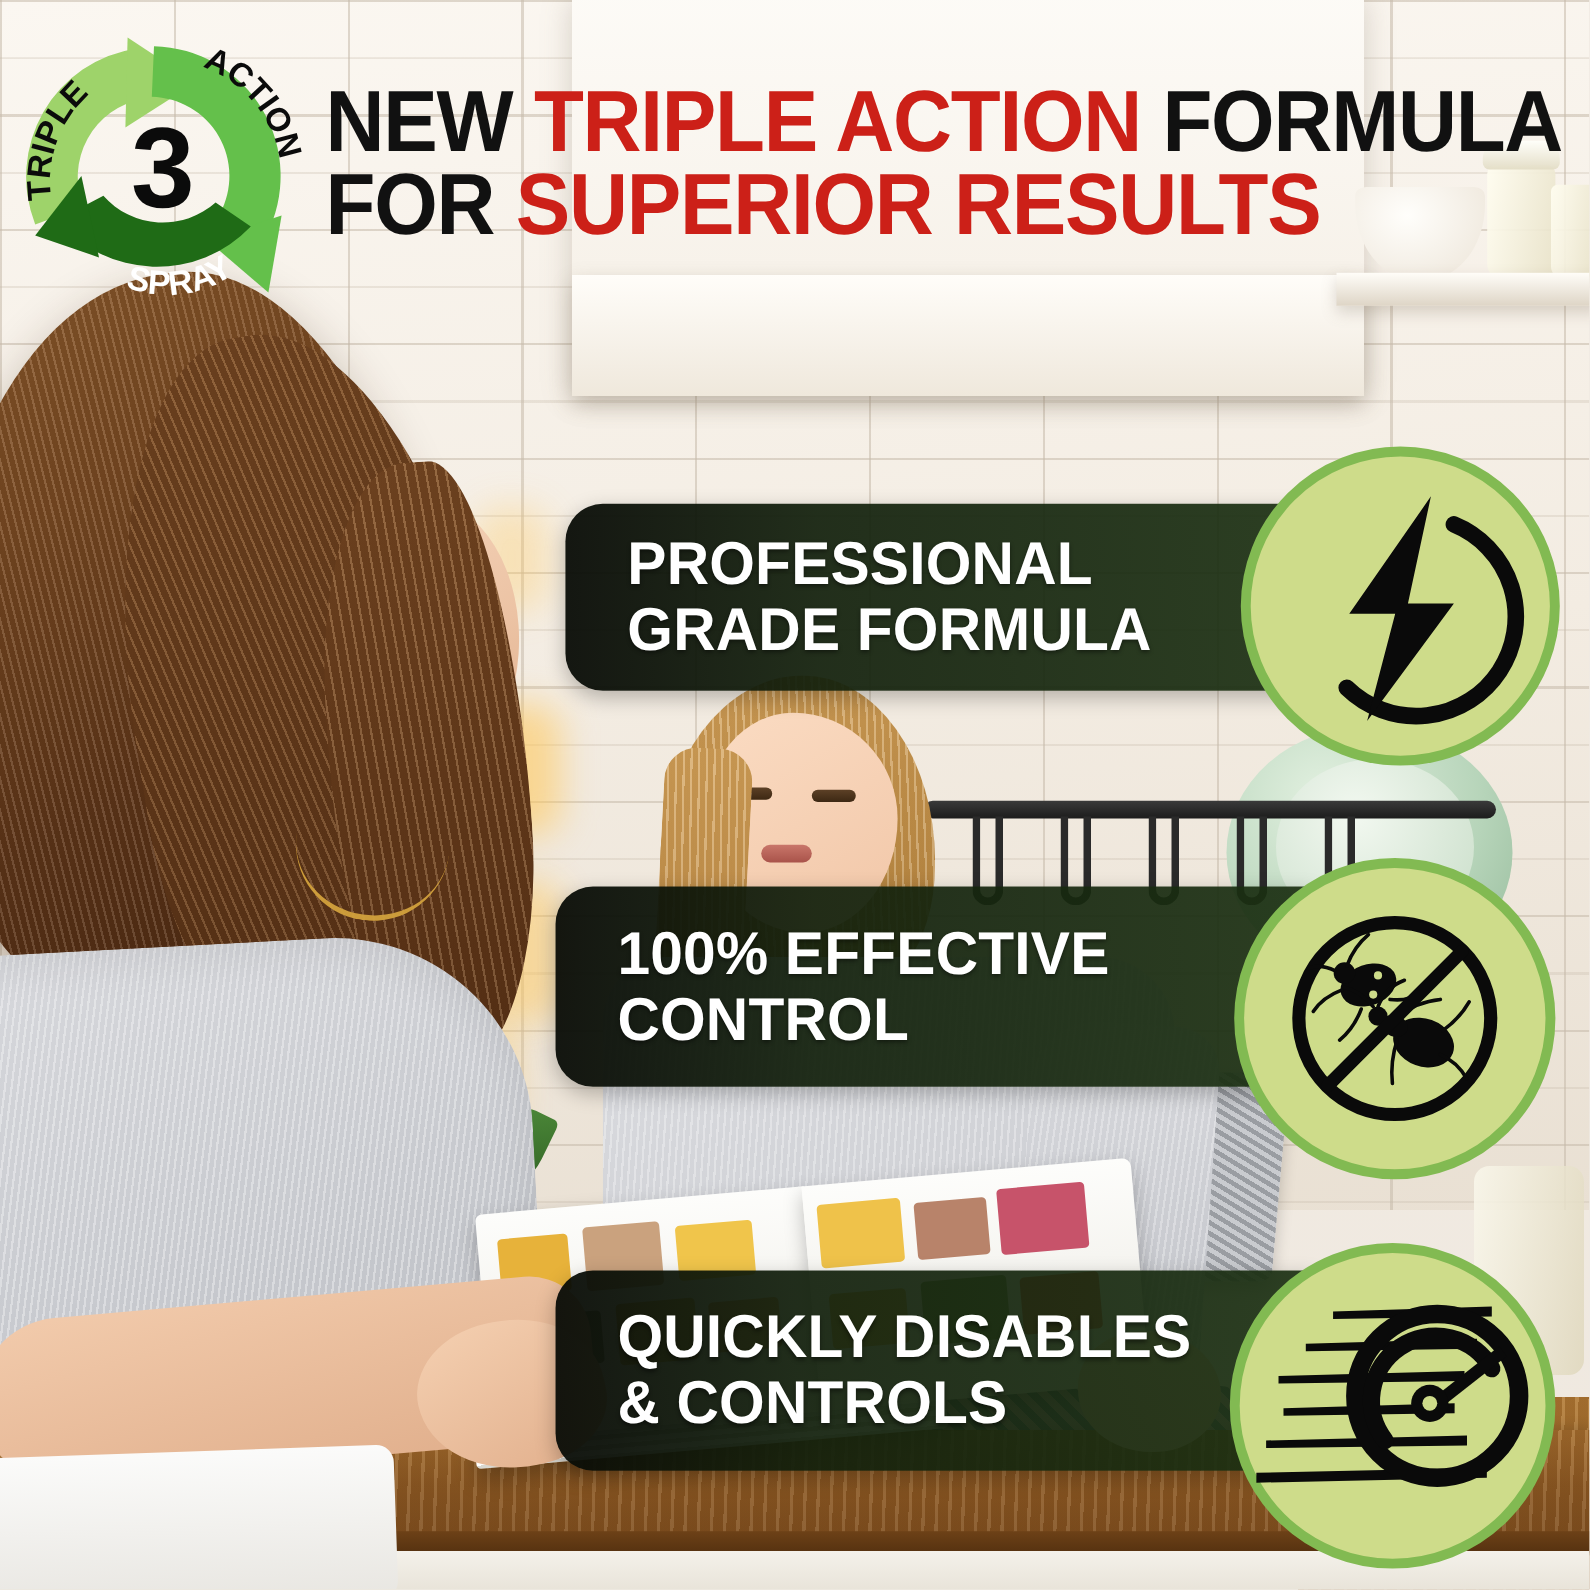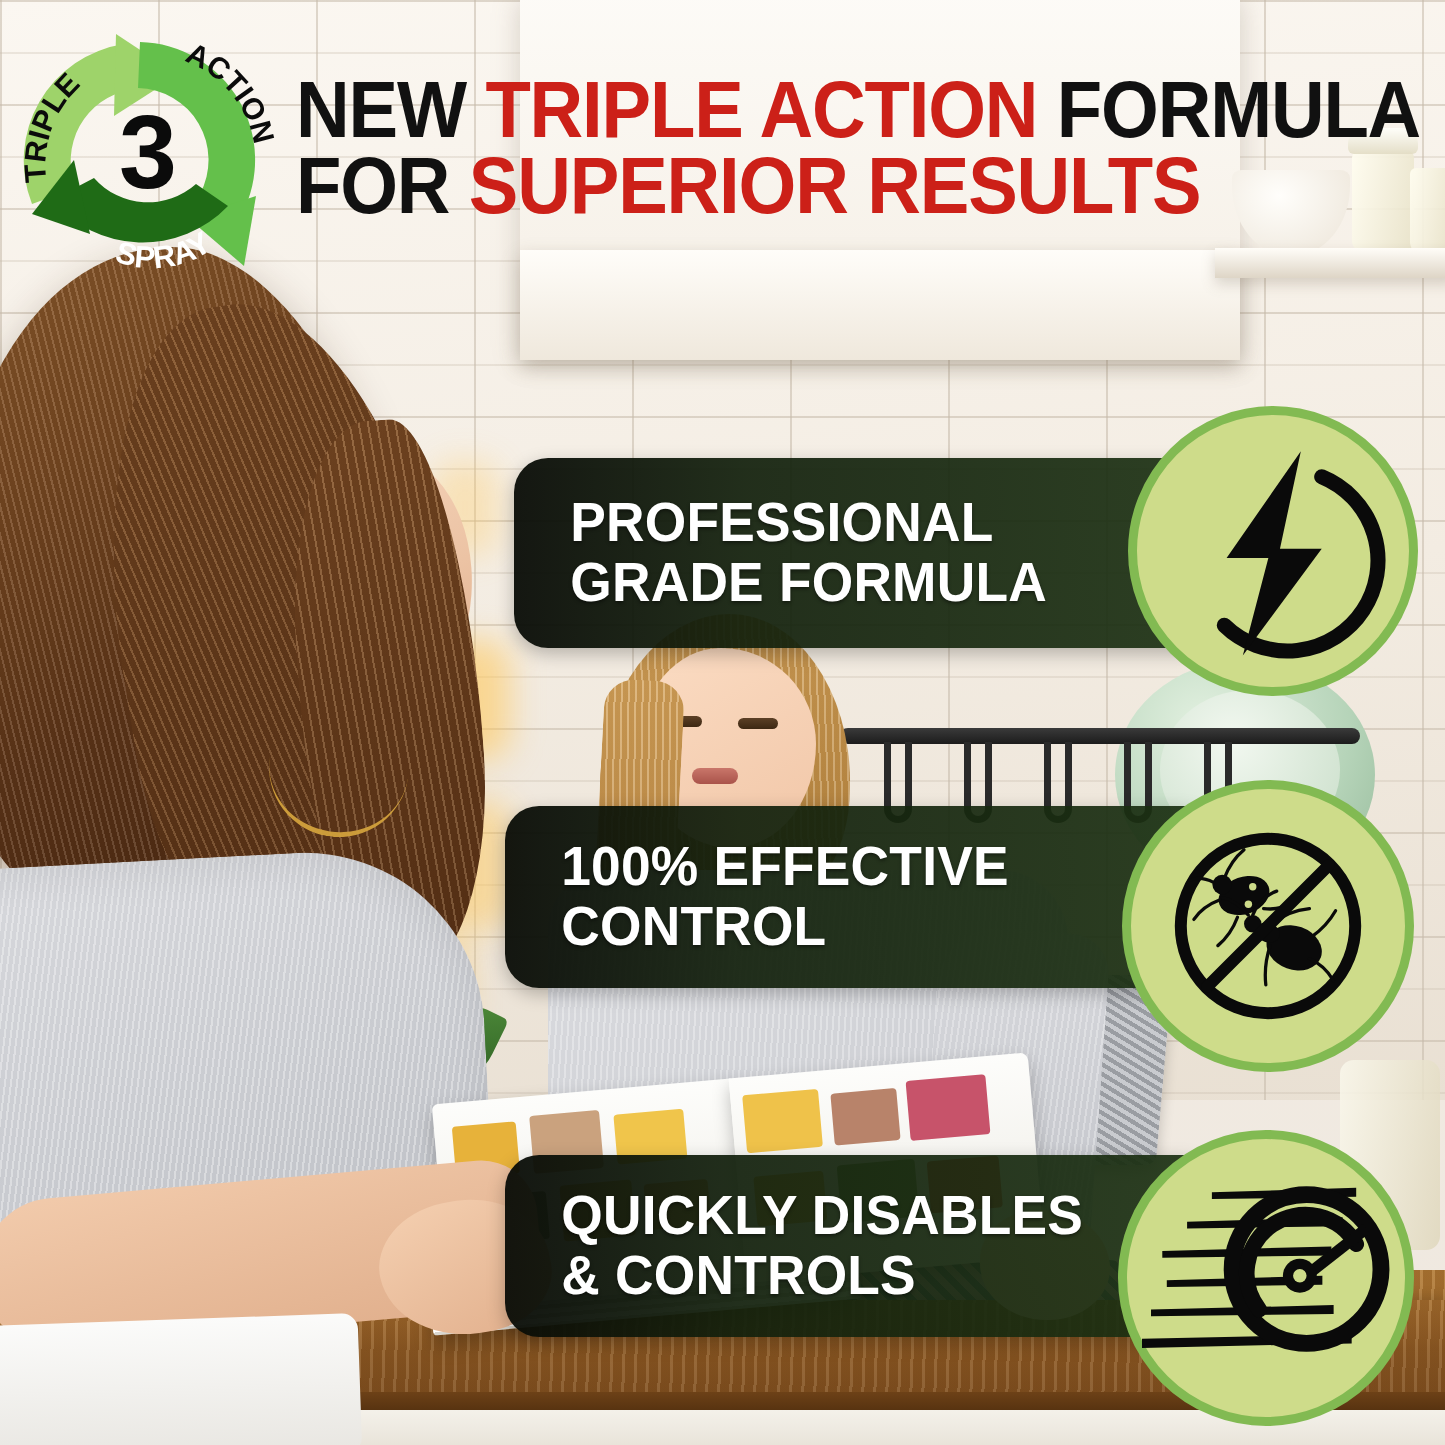--- a/index.html
+++ b/index.html
@@ -191,21 +191,21 @@
     border-radius:34px 0 0 34px;
     background:linear-gradient(90deg, rgba(8,11,6,.95) 0%, rgba(18,32,12,.93) 34%, rgba(27,48,18,.92) 100%);
     box-shadow:0 6px 18px rgba(0,0,0,.25);}
   .f-text{color:#ffffff;font-weight:bold;font-size:55px;line-height:1.09;
     letter-spacing:.2px;padding-left:58px;transform:scaleX(.97);transform-origin:left center;
     text-shadow:0 2px 4px rgba(0,0,0,.45);}
   .f-circle{position:absolute;border-radius:50%;
     background:#CEDC8A;border:9px solid #82BA52;box-sizing:border-box;
     display:flex;align-items:center;justify-content:center;}
 
-  .f1 .f-panel{left:514px;top:458px;width:680px;height:190px;}
+  .f1 .f-panel{left:514px;top:458px;width:680px;height:170px;}
   .f1 .f-circle{left:1128px;top:406px;width:290px;height:290px;}
   .f2 .f-panel{left:505px;top:806px;width:690px;height:182px;}
   .f2 .f-circle{left:1122px;top:780px;width:292px;height:292px;}
   .f3 .f-panel{left:505px;top:1155px;width:690px;height:182px;}
   .f3 .f-circle{left:1118px;top:1130px;width:296px;height:296px;}
 </style>
 </head>
 <body>
 
 <div id="stage">

